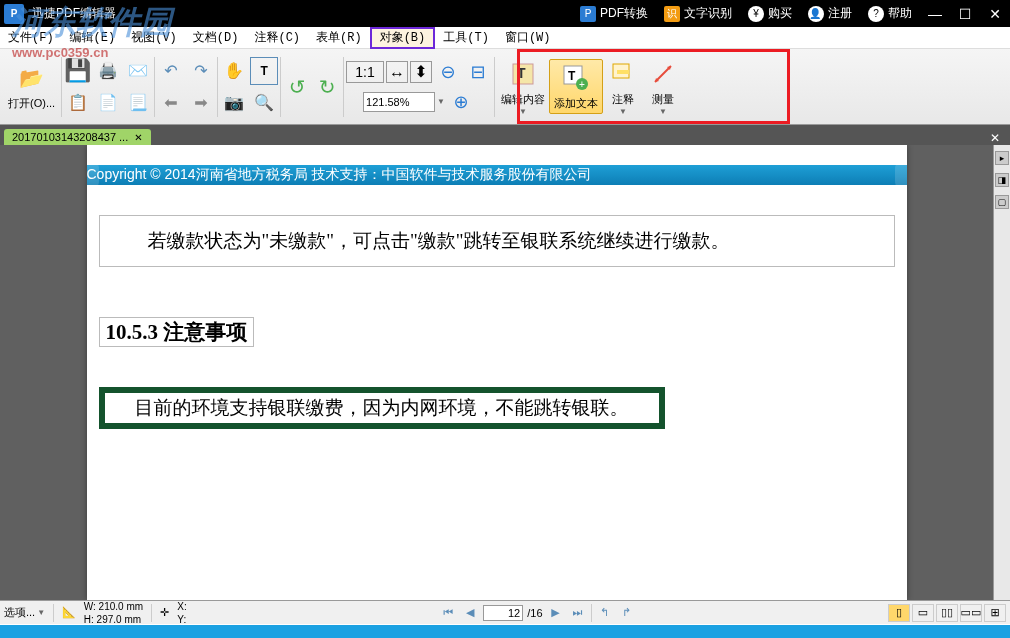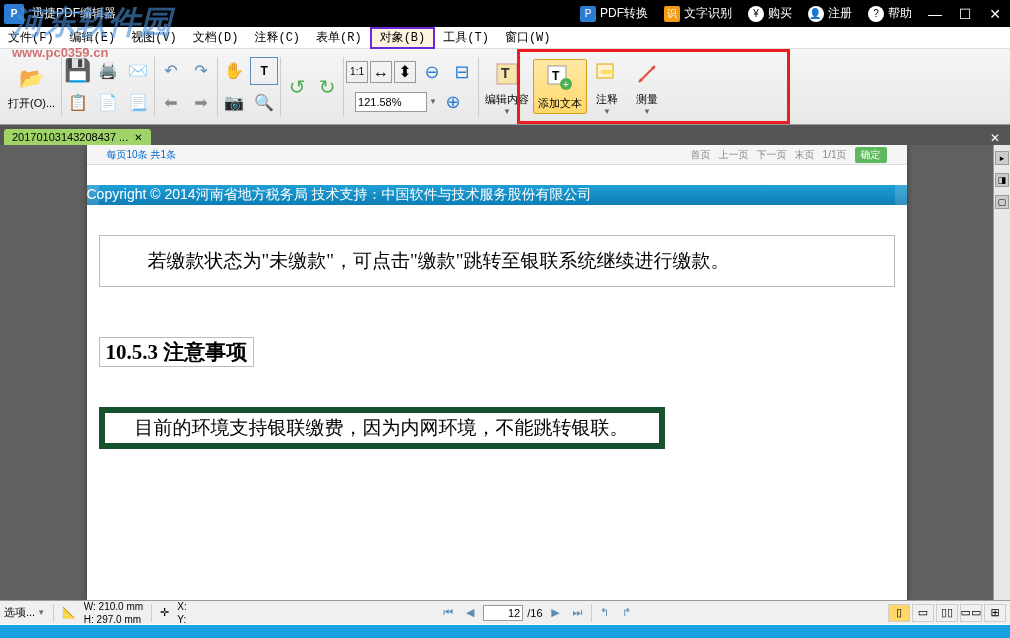--- a/index.html
+++ b/index.html
@@ -184,21 +184,21 @@
   <div class="toolbar-sep"></div>
   <div style="display:flex;flex-direction:column;gap:4px">
     <div style="display:flex;gap:2px">
       <div class="small-icon" style="color:#4caf50;font-size:20px">↺</div>
       <div class="small-icon" style="color:#4caf50;font-size:20px">↻</div>
     </div>
   </div>
   <div class="toolbar-sep"></div>
   <div class="zoom-group">
     <div class="zoom-row">
-      <div class="small-icon" style="border:1px solid #999;font-size:10px;width:22px;height:22px">1:1</div>
+      <div class="small-icon" style="border:1px solid #999;font-size:14px;width:38px;height:22px">1:1</div>
       <div class="small-icon" style="border:1px solid #999;width:22px;height:22px">↔</div>
       <div class="small-icon" style="border:1px solid #999;width:22px;height:22px">⬍</div>
       <div class="small-icon" style="color:#2b7cd3;font-size:18px">⊖</div>
       <div class="small-icon" style="color:#2b7cd3;font-size:18px">⊟</div>
     </div>
     <div class="zoom-row">
       <input class="zoom-input" value="121.58%" style="">
       <span class="dropdown-arrow">▼</span>
       <div class="small-icon" style="color:#2b7cd3;font-size:18px">⊕</div>
     </div>
@@ -254,31 +254,20 @@
   <div class="tab">
     <span>20170103143208437 ...</span>
     <span class="close">✕</span>
   </div>
   <div class="tab-close-all">✕</div>
 </div>
 
 <div class="doc-area">
   <div class="doc-scroll">
     <div class="page">
-      <div class="page-header-bar">
-        <span>每页10条 共1条</span>
-        <div class="right">
-          <span>首页</span>
-          <span>上一页</span>
-          <span>下一页</span>
-          <span>末页</span>
-          <span>1/1页</span>
-          <span class="confirm">确定</span>
-        </div>
-      </div>
       <div style="height:20px;background:#fff"></div>
       <div class="blue-footer">
         <span>Copyright © 2014河南省地方税务局 技术支持：中国软件与技术服务股份有限公司</span>
       </div>
 
       <div class="text-block bordered">　　若缴款状态为"未缴款"，可点击"缴款"跳转至银联系统继续进行缴款。</div>
 
       <div>
         <div class="heading-block">10.5.3 注意事项</div>
       </div>

